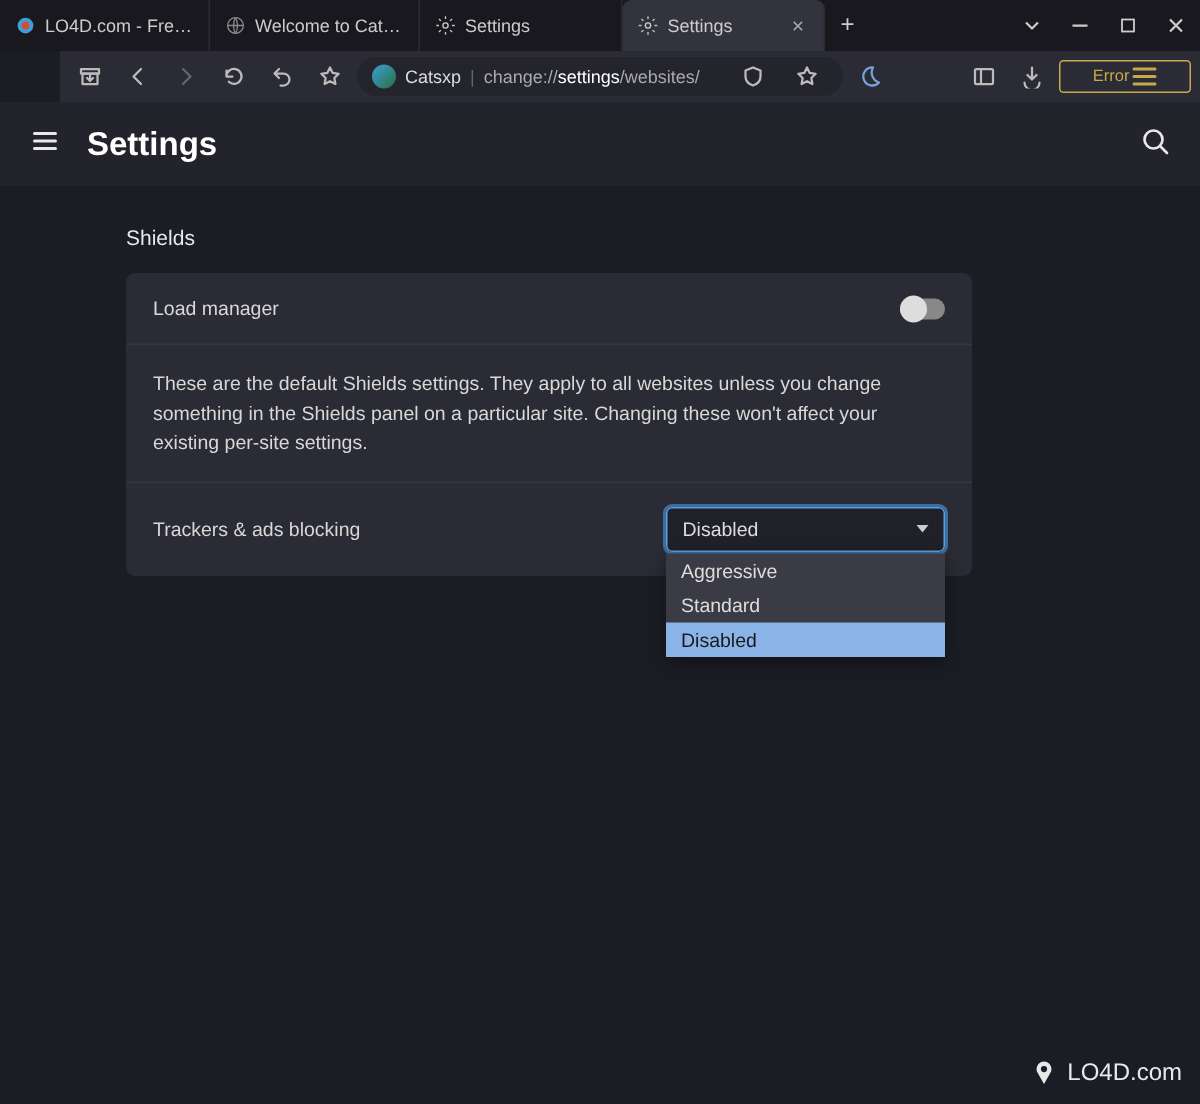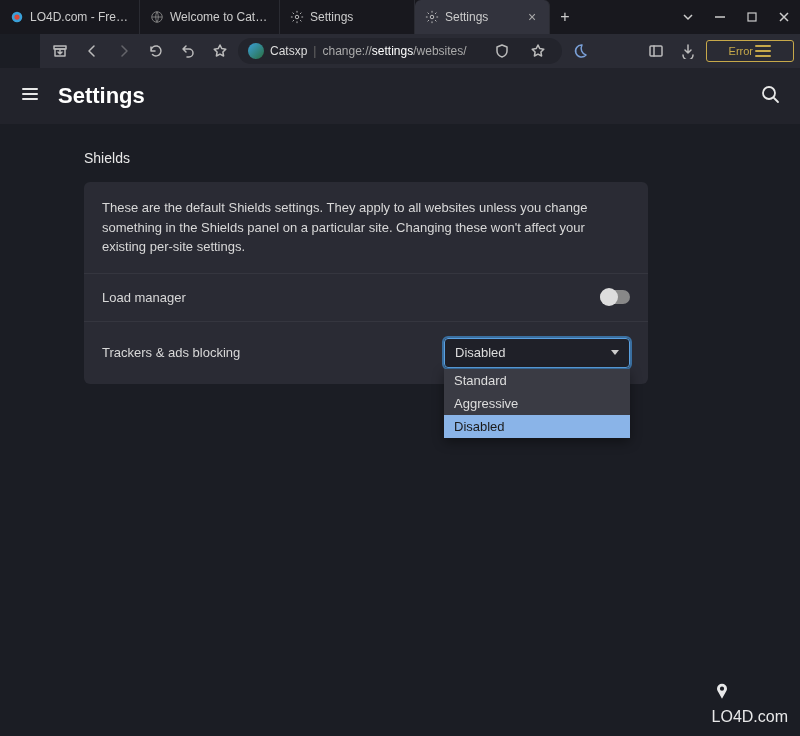--- a/index.html
+++ b/index.html
@@ -46,21 +46,21 @@
 .toggle { width: 30px; height: 14px; background: #888; border-radius: 7px; position: relative; cursor: pointer; }
 .toggle::after { content: ""; position: absolute; left: 0; top: -2px; width: 18px; height: 18px; background: #ddd; border-radius: 50%; }
 
 .select-wrap { position: relative; border-radius: 10px; }
 .select-box { width: 186px; height: 30px; background: #1f2028; border: 1px solid #5aa0e0; border-radius: 4px; display: flex; align-items: center; padding: 0 10px; font-size: 13px; color: #ddd; cursor: pointer; justify-content: space-between; outline: 2px solid #3a6fa0; outline-offset: 0px; }
 .select-box .arrow { width: 0; height: 0; border-left: 4px solid transparent; border-right: 4px solid transparent; border-top: 5px solid #ccc; }
 .dropdown { position: absolute; top: 31px; left: 0; width: 186px; background: #3a3b44; border-radius: 0 0 4px 4px; box-shadow: 0 4px 12px rgba(0,0,0,.4); z-index: 10; }
 .dropdown .opt { padding: 4px 10px; font-size: 13px; color: #ddd; cursor: pointer; }
 .dropdown .opt.selected { background: #8ab4e8; color: #1a1a1a; }
 
-.watermark { position: absolute; right: 12px; bottom: 10px; display: flex; align-items: flex-start; gap: 6px; color: #fff; font-size: 16px; font-weight: 500; opacity: .9; flex-direction: column; }
+.watermark { position: absolute; right: 12px; bottom: 10px; display: flex; align-items: center; gap: 6px; color: #fff; font-size: 16px; font-weight: 500; opacity: .9; }
 .watermark .logo { width: 20px; height: 20px; }
 </style>
 </head>
 <body>
 
 <div class="titlebar">
   <div class="tabs">
     <div class="tab">
       <span class="fav">
         <svg viewBox="0 0 16 16">
@@ -213,37 +213,37 @@
     <svg width="20" height="20" viewBox="0 0 20 20">
         <circle cx="9" cy="9" r="6" stroke="#e8e8e8" fill="none" stroke-width="1.8"></circle>
         <line x1="14" y1="14" x2="18" y2="18" stroke="#e8e8e8" stroke-width="1.8" stroke-linecap="round"></line>
       </svg>
   </div>
 </div>
 
 <div class="content">
   <div class="section-title">Shields</div>
   <div class="card">
-    <div class="card-row">
-      <div class="desc">These are the default Shields settings. They apply to all websites unless you change something in the Shields panel on a particular site. Changing these won't affect your existing per-site settings.</div>
-    </div>
     <div class="card-row row-flex">
       <span class="row-label">Load manager</span>
       <div class="toggle"></div>
+    </div>
+    <div class="card-row">
+      <div class="desc">These are the default Shields settings. They apply to all websites unless you change something in the Shields panel on a particular site. Changing these won't affect your existing per-site settings.</div>
     </div>
     <div class="card-row row-flex" style="overflow:visible">
       <span class="row-label">Trackers &amp; ads blocking</span>
       <div class="select-wrap">
         <div class="select-box">
           <span>Disabled</span>
           <span class="arrow"></span>
         </div>
         <div class="dropdown">
+          <div class="opt">Aggressive</div>
           <div class="opt">Standard</div>
-          <div class="opt">Aggressive</div>
           <div class="opt selected">Disabled</div>
         </div>
       </div>
     </div>
   </div>
 </div>
 
 <div class="watermark">
   <svg class="logo" viewBox="0 0 24 24">
       <path d="M12 2a6 6 0 0 0-6 6c0 2 1 3 2 5l4 7 4-7c1-2 2-3 2-5a6 6 0 0 0-6-6z" fill="#fff"></path>

